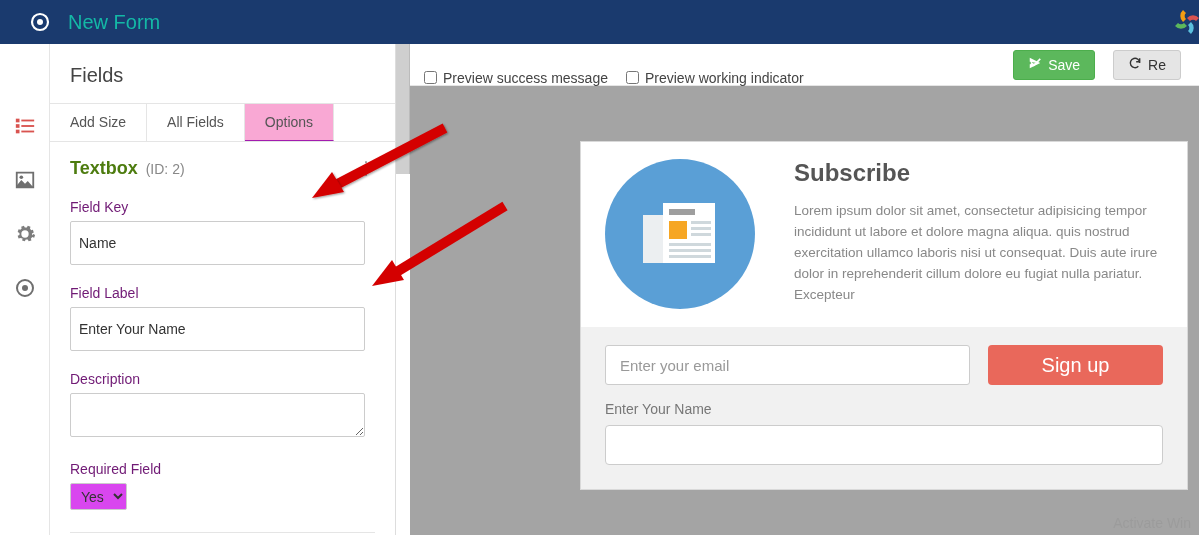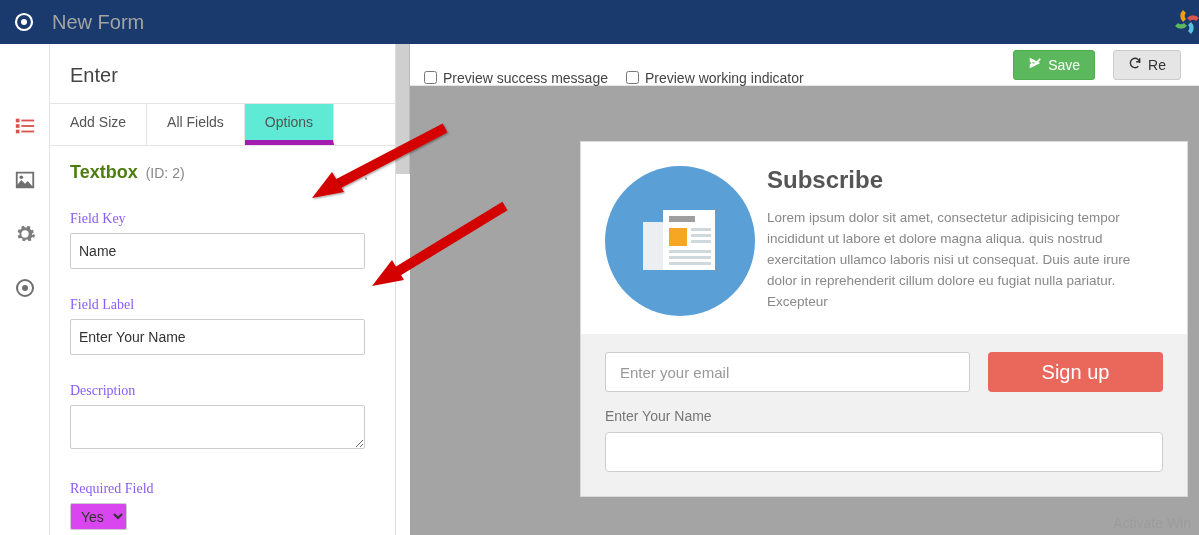--- a/index.html
+++ b/index.html
@@ -1,62 +1,62 @@
 <!DOCTYPE html>
 <html><head>
 <meta charset="utf-8">
 <style>
 * { box-sizing: border-box; margin: 0; padding: 0; font-family: -apple-system, BlinkMacSystemFont, "Segoe UI", Helvetica, Arial, sans-serif; }
 html, body { width: 1199px; height: 535px; overflow: hidden; background: #fff; }
 
 
-.top-header { position: relative; height: 44px; background: #1a3a6e; display: flex; align-items: center; padding: 0 14px; color: #a3a3a3; }
+.top-header { position: relative; height: 44px; background: #1a3a6e; display: flex; align-items: center; padding: 0 30px; color: #14b8a6; }
 .top-header .circle-icon svg { display: block; }
 .top-header .title { margin-left: 18px; font-size: 20px; font-weight: 400; }
 .joomla-logo { position: absolute; right: 0; top: 0; height: 44px; width: 34px; overflow: hidden; }
 
 
 .icon-rail { position: absolute; left: 0; top: 44px; width: 50px; height: calc(535px - 44px); border-right: 1px solid #e5e5e5; background: #fff; display: flex; flex-direction: column; align-items: center; padding-top: 70px; gap: 30px; }
 .icon-rail .rail-btn { width: 24px; height: 24px; display: flex; align-items: center; justify-content: center; cursor: pointer; color: #6f6f6f; }
 .icon-rail .rail-btn.active { color: #d9534f; }
 
 
 .fields-panel { position: absolute; left: 50px; top: 44px; width: 346px; height: calc(535px - 44px); border-right: 1px solid #ddd; background: #fff; overflow: hidden; }
 .fields-panel .panel-title { font-size: 20px; font-weight: 400; color: #444; padding: 20px 20px 16px 20px; }
 .fields-panel .tabs { display: flex; border-top: 1px solid #e5e5e5; border-bottom: 1px solid #e5e5e5; }
 .fields-panel .tab { padding: 10px 20px; font-size: 14px; color: #555; cursor: pointer; border-right: 1px solid #e5e5e5; }
-.fields-panel .tab.active { background: #5eead4; border-bottom: 5px solid #a21caf; position: relative; }
+.fields-panel .tab.active { background: #f9a8d4; border-bottom: 1px solid #a21caf; position: relative; }
 
 .options-body { padding: 16px 20px; }
 .field-heading { display: flex; align-items: baseline; gap: 8px; margin-bottom: 10px; }
 .field-heading .type { font-size: 18px; font-weight: 600; color: #4d7c0f; }
 .field-heading .id { font-size: 14px; color: #888; font-weight: 400; }
 .field-heading .kebab { margin-left: auto; color: #999; cursor: pointer; font-size: 18px; line-height: 14px; }
 
-.form-label { font-size: 14px; color: #8b5cf6; margin-bottom: 6px; margin-top: 28px; display: block; font-family: Liberation Serif, serif; }
-.text-input { width: 295px; height: 36px; border: 1px solid #ccc; border-radius: 2px; padding: 4px 8px; font-size: 14px; color: #333; }
+.form-label { font-size: 14px; color: #701a75; margin-bottom: 6px; margin-top: 20px; display: block; }
+.text-input { width: 295px; height: 44px; border: 1px solid #ccc; border-radius: 2px; padding: 4px 8px; font-size: 14px; color: #333; }
 .textarea { width: 295px; height: 44px; border: 1px solid #ccc; border-radius: 2px; padding: 4px 8px; resize: both; }
 .select { height: 27px; border: 1px solid #ccc; border-radius: 2px; padding: 3px 6px; font-size: 14px; color: #333; background:#d946ef; }
 hr.sep { border: 0; border-top: 1px solid #e5e5e5; margin: 22px 0 14px 0; }
 .adv-heading { font-size: 17px; font-weight: 600; color: #333; }
 
 
 .right-area { position: absolute; left: 396px; top: 44px; right: 0; height: calc(535px - 44px); background: #fff; }
 .right-scroll-overlay { position: absolute; left: 0; top: 0; width: 14px; height: 130px; background: #cfcfcf; border-right: 1px solid #bbb; }
 .right-toolbar { height: 42px; display: flex; align-items: center; padding: 0 18px 0 28px; gap: 18px; border-bottom: 1px solid #e5e5e5; font-size: 14px; color: #444; }
 .right-toolbar label { display: flex; align-items: center; gap: 6px; cursor: pointer; margin-top: 26px; }
 .right-toolbar .spacer { flex: 1; }
 .btn { display: inline-flex; align-items: center; gap: 6px; height: 30px; padding: 0 14px; border-radius: 3px; font-size: 14px; border: 1px solid transparent; cursor: pointer; }
 .btn-save { background: #5cb85c; color: #fff; border-color: #4cae4c; }
 .btn-reset { background: #e5e5e5; color: #333; border-color: #ccc; }
 
 .canvas { position: absolute; left: 14px; right: 0; top: 42px; bottom: 0; background: #a4a4a4; overflow: hidden; }
 
 .form-preview { position: absolute; left: 170px; top: 55px; width: 608px; background: #f1f1f1; border: 1px solid #d9d9d9; }
-.preview-top { display: flex; padding: 24px 24px 18px 24px; background: #fff; gap: 12px; }
+.preview-top { display: flex; padding: 17px 24px 18px 24px; background: #fff; gap: 39px; }
 .icon-bubble { width: 150px; height: 150px; border-radius: 50%; background: #5a9fd6; display: flex; align-items: center; justify-content: center; flex-shrink: 0; }
 .subscribe-text h2 { font-size: 24px; font-weight: 600; color: #555; margin-bottom: 14px; }
 .subscribe-text p { font-size: 13.5px; line-height: 1.55; color: #888; }
 
 .preview-bottom { padding: 18px 24px 24px 24px; }
 .row1 { display: flex; gap: 18px; margin-bottom: 16px; }
 .email-input { flex: 1; height: 40px; border: 1px solid #ccc; border-radius: 3px; padding: 0 14px; font-size: 15px; color: #666; background: #fff; }
 .email-input::placeholder { color: #999; }
 .signup-btn { width: 175px; height: 40px; border-radius: 4px; background: #e9685b; color: #fff; border: 0; font-size: 20px; cursor: pointer; }
 .name-label { font-size: 14px; color: #777; margin-bottom: 8px; }
@@ -116,21 +116,21 @@
   </div>
   <div class="rail-btn">
     <svg width="20" height="20" viewBox="0 0 20 20">
         <circle cx="10" cy="10" r="8" fill="none" stroke="currentColor" stroke-width="2"></circle>
         <circle cx="10" cy="10" r="3" fill="currentColor"></circle>
       </svg>
   </div>
 </div>
 
 <div class="fields-panel">
-  <div class="panel-title">Enter</div>
+  <div class="panel-title">Fields</div>
   <div class="tabs">
     <div class="tab">Add Size</div>
     <div class="tab">All Fields</div>
     <div class="tab active">Options</div>
   </div>
 
   <div class="options-body">
     <div class="field-heading">
       <span class="type">Textbox</span>
       <span class="id">(ID: 2)</span>

